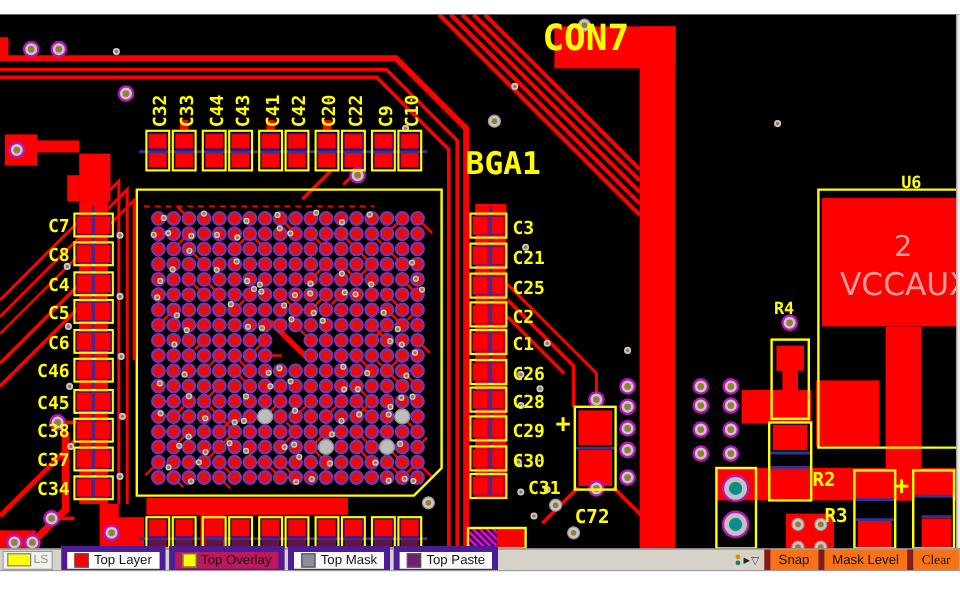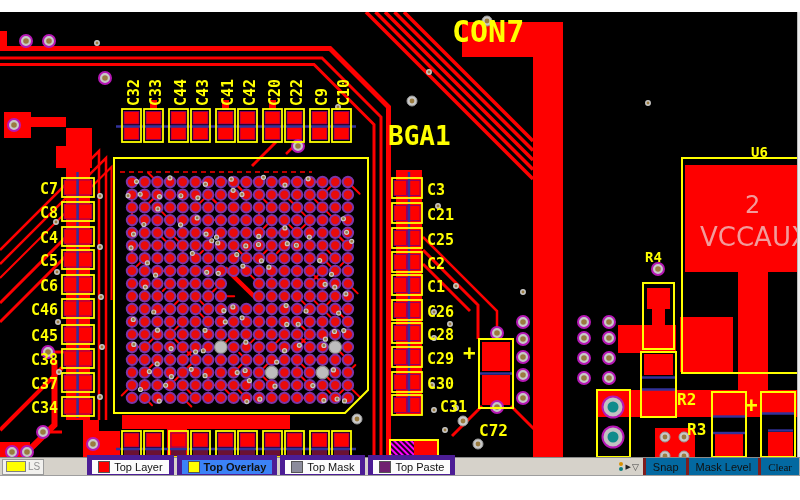--- a/index.html
+++ b/index.html
@@ -5,39 +5,39 @@
   html,body{margin:0;padding:0;background:#666;}
   #app{position:relative;width:800px;height:500px;overflow:hidden;background:#000;
        font-family:"Liberation Sans",sans-serif;}
   .top-strip{position:absolute;left:0;top:0;width:800px;height:12px;background:#fff;z-index:5;}
   .right-strip{position:absolute;left:797px;top:12px;width:3px;height:445px;background:#ececec;border-left:1px solid #bbb;box-sizing:border-box;z-index:5;}
   #canvas-wrap{position:absolute;left:0;top:12px;width:797px;height:445px;background:#000;}
   svg text{user-select:none;}
 
   
   .statusbar{position:absolute;left:0;top:457px;width:800px;height:18px;background:#d6d2ca;
-     border-top:1px solid #8a8a8a;display:flex;align-items:center;font-size:11px;color:#111;z-index:6;box-sizing:border-box;gap:36px;}
+     border-top:1px solid #8a8a8a;display:flex;align-items:center;font-size:11px;color:#111;z-index:6;box-sizing:border-box;}
   .ls-tab{margin-left:2px;height:14px;background:#f2f1ee;border:1px solid #9a9a9a;display:flex;align-items:center;padding:0 3px;}
   .ls-swatch{width:18px;height:9px;background:#ffff00;border:1px solid #808080;}
   .ls-label{color:#8f8f8f;font-size:10px;margin-left:2px;}
   #layer-tabs{display:flex;align-items:center;margin-left:4px;}
   .layer-tab{display:flex;align-items:center;gap:4px;height:14px;padding:0 6px;background:#fcfcfc;
      border:5px solid #4c1d95;margin-left:3px;white-space:nowrap;cursor:default;}
-  .layer-tab.active{font-weight:bold;background:#3b82f6;align-items:center;}
+  .layer-tab.active{font-weight:normal;background:#be185d;align-items:center;}
   .sw{width:10px;height:10px;border:1px solid #555;display:inline-block;}
   .sb-right{margin-left:auto;display:flex;align-items:center;height:100%;}
   .sb-icons{display:flex;align-items:center;gap:1px;padding:0 4px;color:#333;}
   .dotcol{display:inline-flex;flex-direction:column;gap:1px;margin-right:2px;}
   .dot{width:4px;height:4px;border-radius:50%;}
   .d1{background:#d89000;}
   .d2{background:#0e7e7e;}
   .tri{font-size:7px;color:#222;}
   .funnel{font-size:9px;color:#444;}
   #panel-buttons{display:flex;height:100%;align-items:stretch;}
-  .sb-btn{display:flex;align-items:center;padding:0 7px;background:#0369a1;border-left:3px solid #7f1d1d;white-space:nowrap;}
+  .sb-btn{display:flex;align-items:center;padding:0 7px;background:#f97316;border-left:5px solid #7f1d1d;white-space:nowrap;}
   .sb-btn:last-child{border-right:1px solid #a6a6a6;font-family:Liberation Serif, serif;}
   .bottom-white{position:absolute;left:0;top:475px;width:800px;height:25px;background:#fff;border-top:1px solid #9e9e9e;box-sizing:border-box;z-index:6;}
 </style>
 </head>
 <body>
 
 <div id="app">
   <div class="top-strip"></div>
 
   <div id="canvas-wrap">

